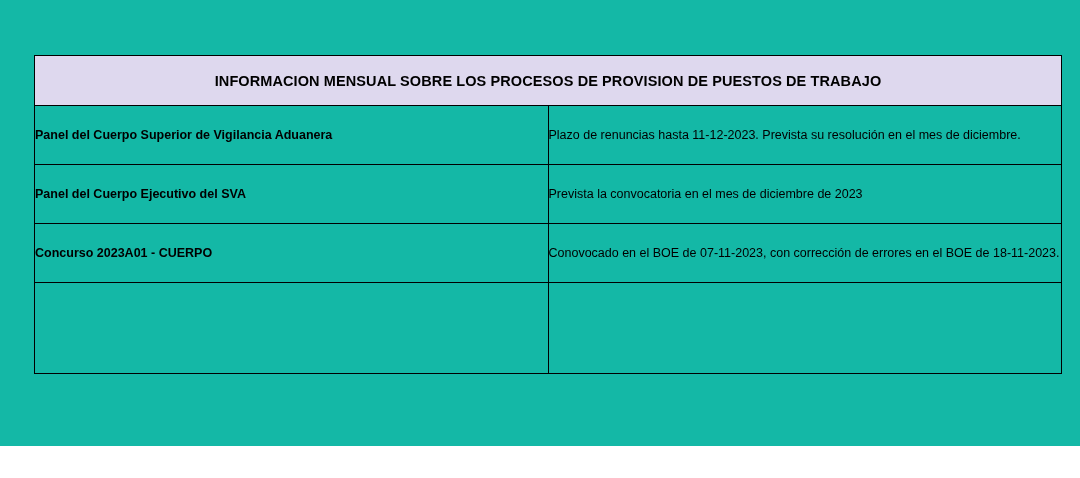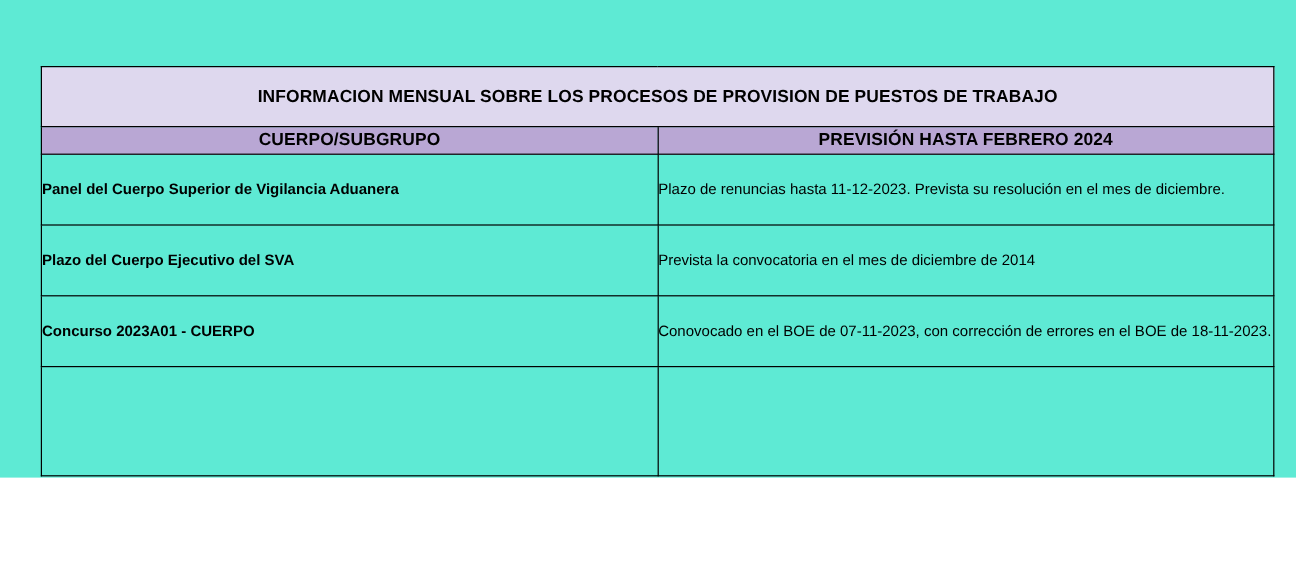--- a/index.html
+++ b/index.html
@@ -10,22 +10,22 @@
   body {
     width: 1080px;
     height: 478px;
     font-family: "Liberation Sans", sans-serif;
     color: #000000;
     overflow: hidden;
   }
   .page {
     position: relative;
     width: 1080px;
-    height: 398px;
-    background: #5eead4;
+    height: 446px;
+    background: #14b8a6;
   }
   .doc-table {
     position: absolute;
     left: 34px;
     top: 55px;
     width: 1028px;
     border-collapse: collapse;
     table-layout: fixed;
   }
   .doc-table td {
@@ -75,31 +75,27 @@
 </style>
 </head>
 <body>
 
 <div class="page">
   <table class="doc-table">
     <tbody>
       <tr>
         <td class="title-cell" colspan="2">INFORMACION MENSUAL SOBRE LOS PROCESOS DE PROVISION DE PUESTOS DE TRABAJO</td>
       </tr>
-      <tr>
-        <td class="header-cell col-left">CUERPO/SUBGRUPO</td>
-        <td class="header-cell col-right">PREVISIÓN HASTA FEBRERO 2024</td>
-      </tr>
       <tr class="body-row">
         <td class="cell-left">Panel del Cuerpo Superior de Vigilancia Aduanera</td>
         <td class="cell-right">Plazo de renuncias hasta 11-12-2023. Prevista su resolución en el mes de diciembre.</td>
       </tr>
       <tr class="body-row">
-        <td class="cell-left">Plazo del Cuerpo Ejecutivo del SVA</td>
-        <td class="cell-right">Prevista la convocatoria en el mes de diciembre de 2014</td>
+        <td class="cell-left">Panel del Cuerpo Ejecutivo del SVA</td>
+        <td class="cell-right">Prevista la convocatoria en el mes de diciembre de 2023</td>
       </tr>
       <tr class="body-row">
         <td class="cell-left">Concurso 2023A01 - CUERPO</td>
         <td class="cell-right">Conovocado en el BOE de 07-11-2023, con corrección de errores en el BOE de 18-11-2023.</td>
       </tr>
       <tr class="empty-row">
         <td class="cell-left"></td>
         <td class="cell-right"></td>
       </tr>
     </tbody>

